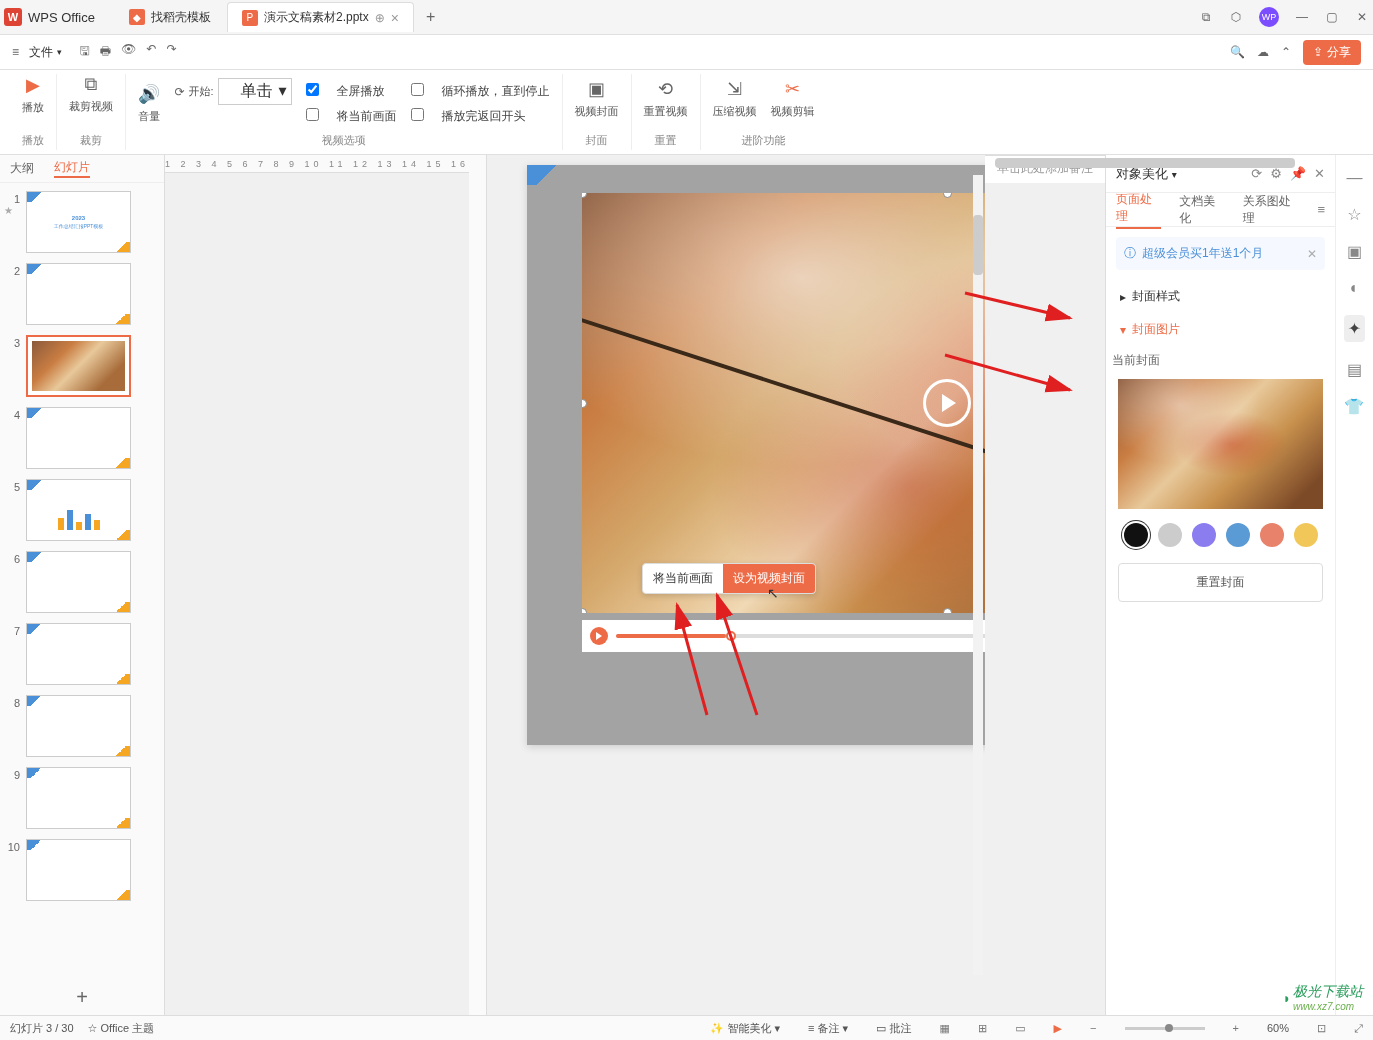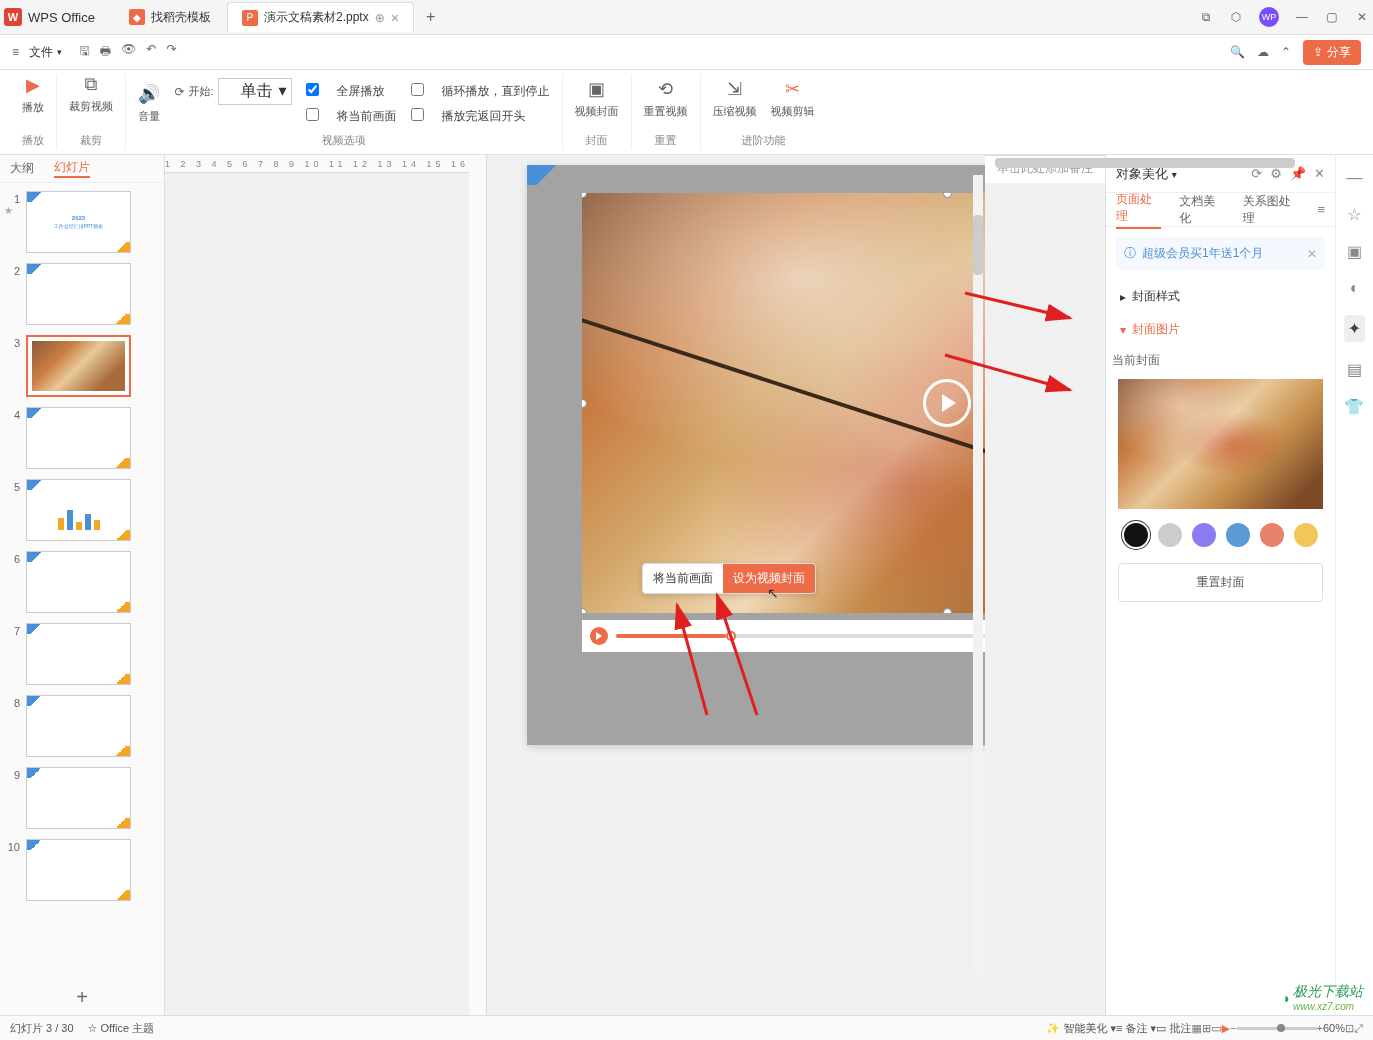--- a/index.html
+++ b/index.html
@@ -96,21 +96,21 @@
 .sp-preview{margin:4px 12px;height:130px;background:linear-gradient(135deg,#8b5a3c 0%,#c97d42 25%,#e8c89a 45%,#c8914d 65%,#7d4a28 90%);position:relative}
 .sp-preview::before{content:"";position:absolute;inset:0;background:radial-gradient(ellipse at 30% 20%,rgba(255,255,255,.5) 0%,transparent 40%),radial-gradient(ellipse at 55% 50%,rgba(200,60,30,.5) 0%,transparent 35%)}
 .color-row{display:flex;gap:10px;padding:10px 14px;justify-content:center}
 .color-sw{width:24px;height:24px;border-radius:50%;cursor:pointer}
 .color-sw.sel{box-shadow:0 0 0 2px #fff,0 0 0 3px #333}
 .sp-btn{margin:6px 12px;padding:10px;border:1px solid #ddd;border-radius:4px;text-align:center;font-size:12px;color:#555;cursor:pointer}
 .right-rail{width:38px;border-left:1px solid #eee;display:flex;flex-direction:column;align-items:center;gap:18px;padding-top:14px;color:#888}
 .right-rail .ri{font-size:16px;cursor:pointer}
 .right-rail .ri.active{background:#eee;padding:4px;border-radius:4px;color:#444}
 .statusbar{height:25px;border-top:1px solid #ddd;display:flex;align-items:center;padding:0 10px;gap:14px;font-size:11px;color:#555;background:#fafafa}
-.statusbar .sb-right{margin-left:auto;display:flex;align-items:center;gap:0}
+.statusbar .sb-right{margin-left:auto;display:flex;align-items:center;gap:28px}
 .sb-icon{color:#777;cursor:pointer}
 .zoom-slider{width:80px;height:3px;background:#ccc;position:relative}
 .zoom-slider::after{content:"";position:absolute;left:50%;top:-3px;width:8px;height:8px;background:#888;border-radius:50%}
 .watermark{position:absolute;right:10px;bottom:28px;font-size:14px;color:#2a9d5c;font-style:italic;z-index:100;display:flex;align-items:center;gap:2px}
 .watermark .wm-icon{color:#2a9d5c;font-weight:bold}
 svg.arrow{position:absolute;pointer-events:none;z-index:60}
 .scroll-track{position:absolute;right:2px;top:20px;bottom:40px;width:10px;background:#f2f2f2}
 .scroll-thumb{position:absolute;width:100%;height:60px;background:#ccc;border-radius:4px;top:40px}
 .thumb-content{position:absolute;inset:6px;font-size:6px;color:#4a90d9;display:flex;flex-direction:column;align-items:center;justify-content:center;gap:2px}
 .thumb-img{position:absolute;inset:4px;background:linear-gradient(135deg,#8b5a3c,#c97d42 30%,#e8c89a 50%,#a86c3a 80%)}

